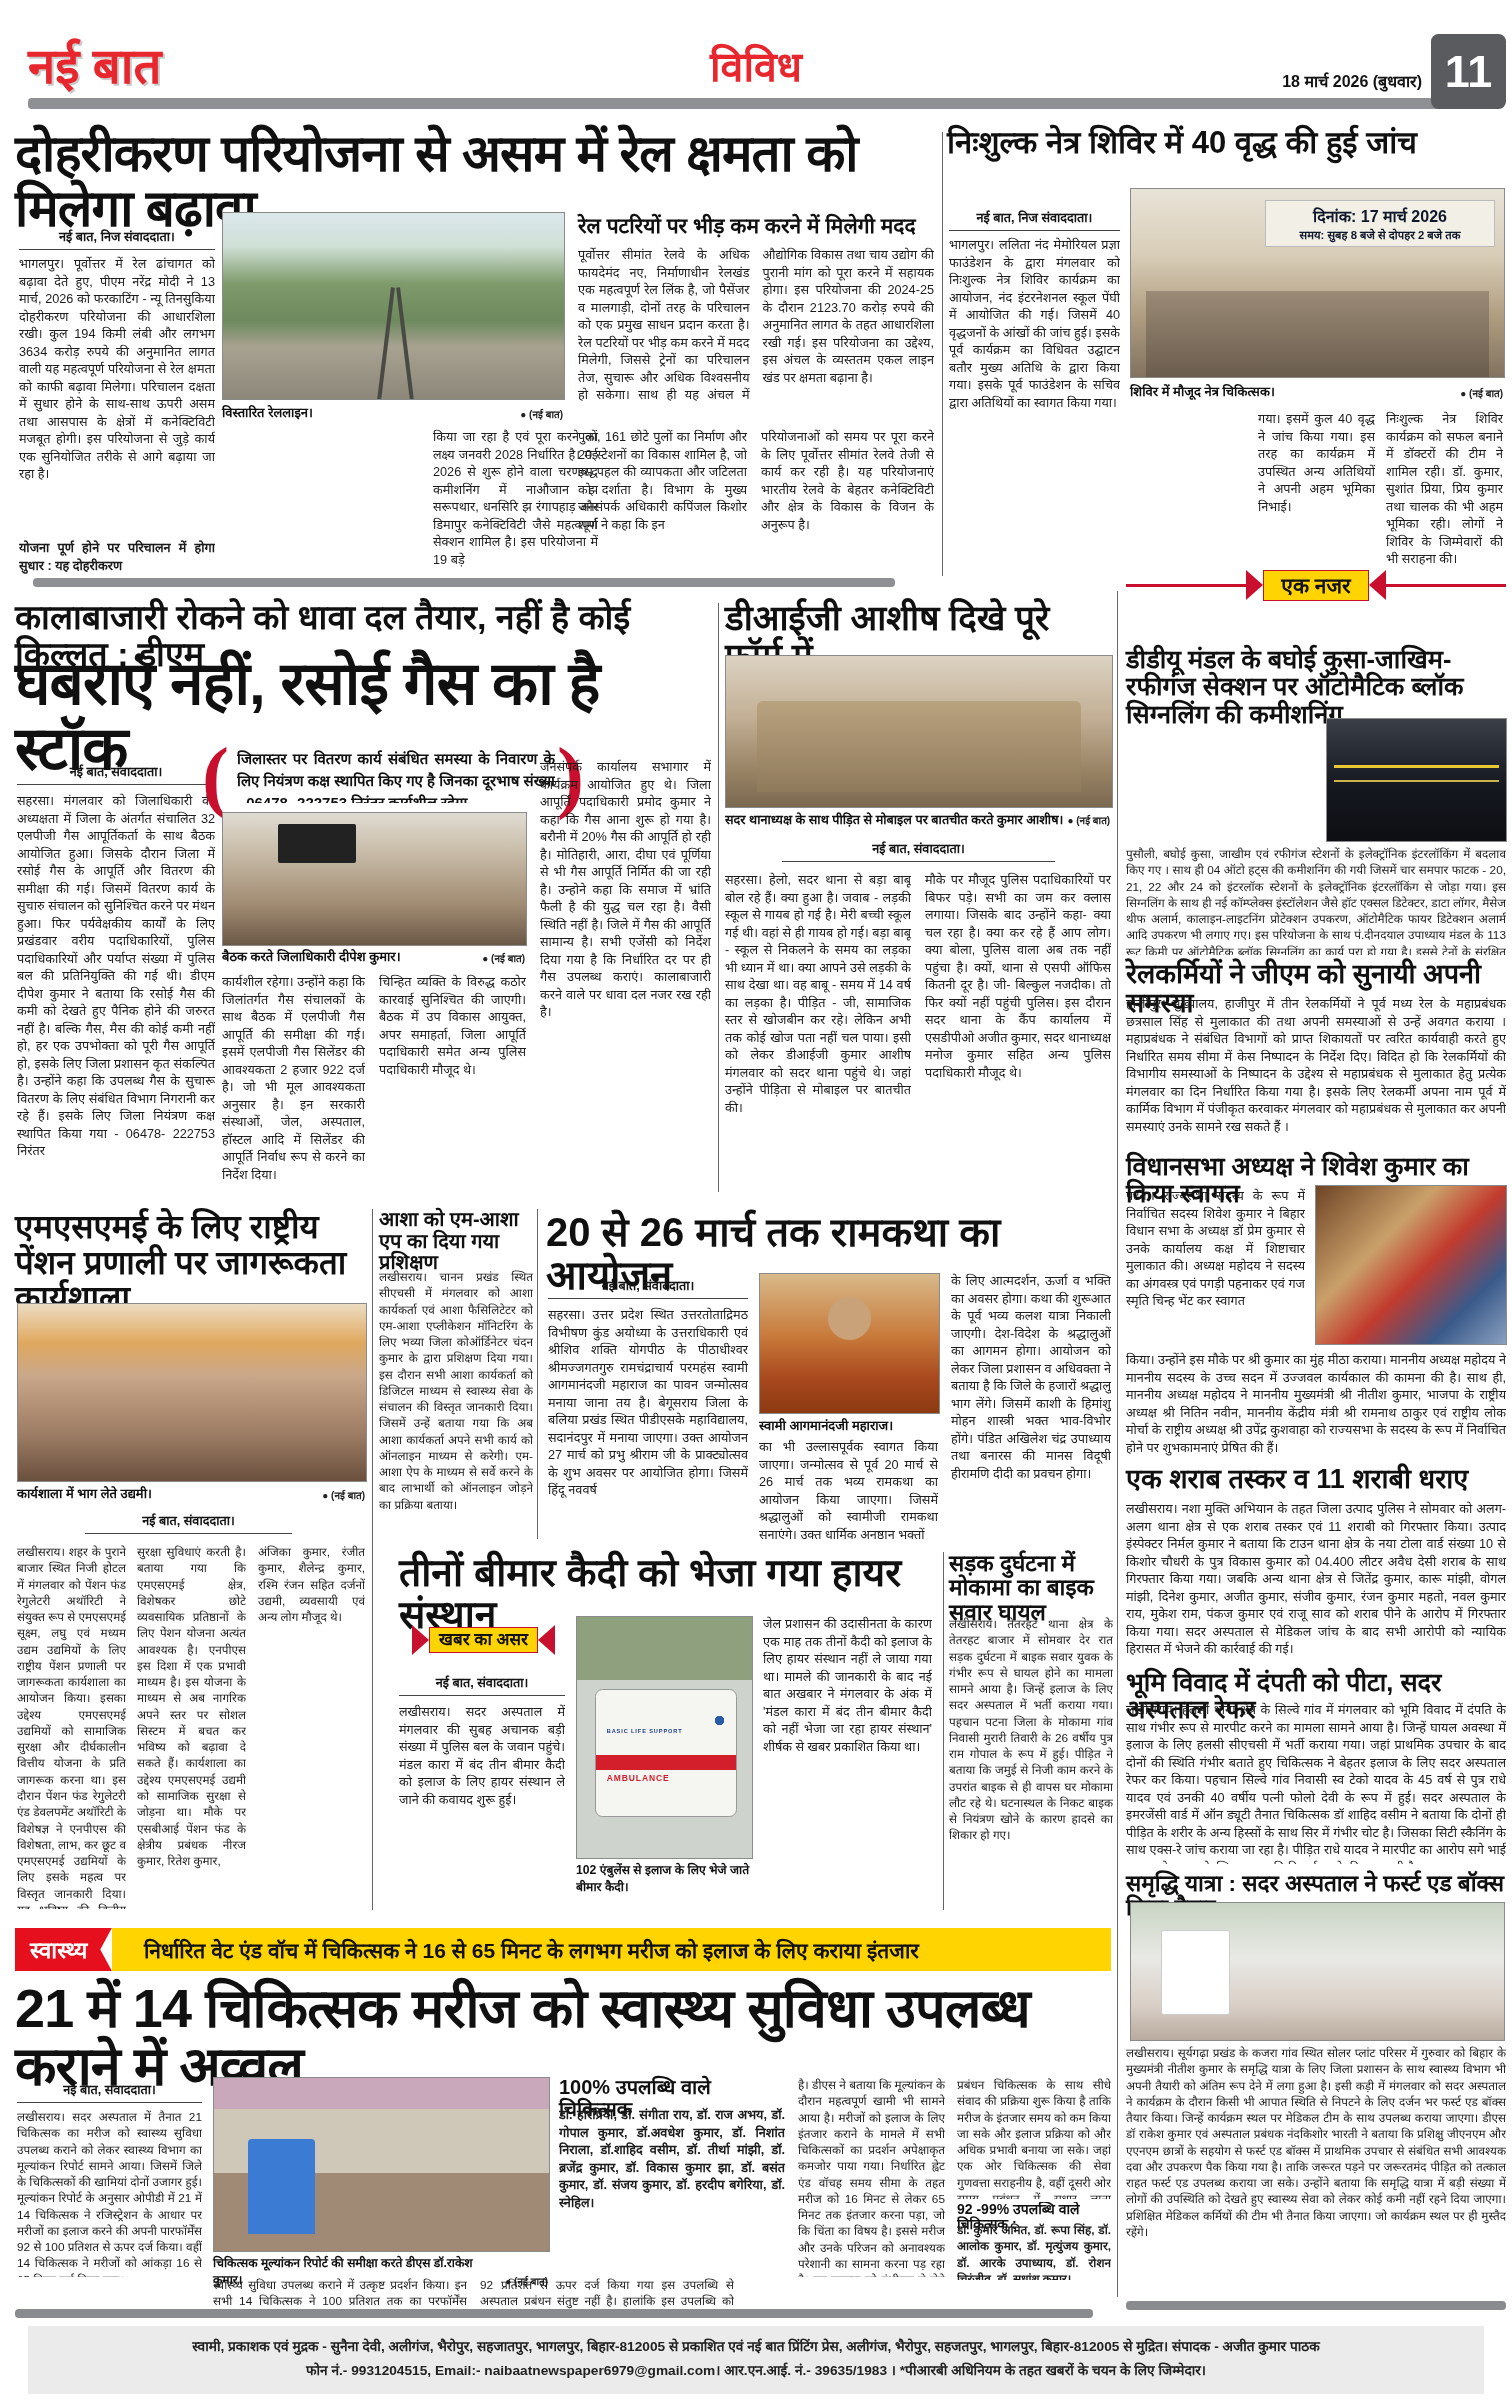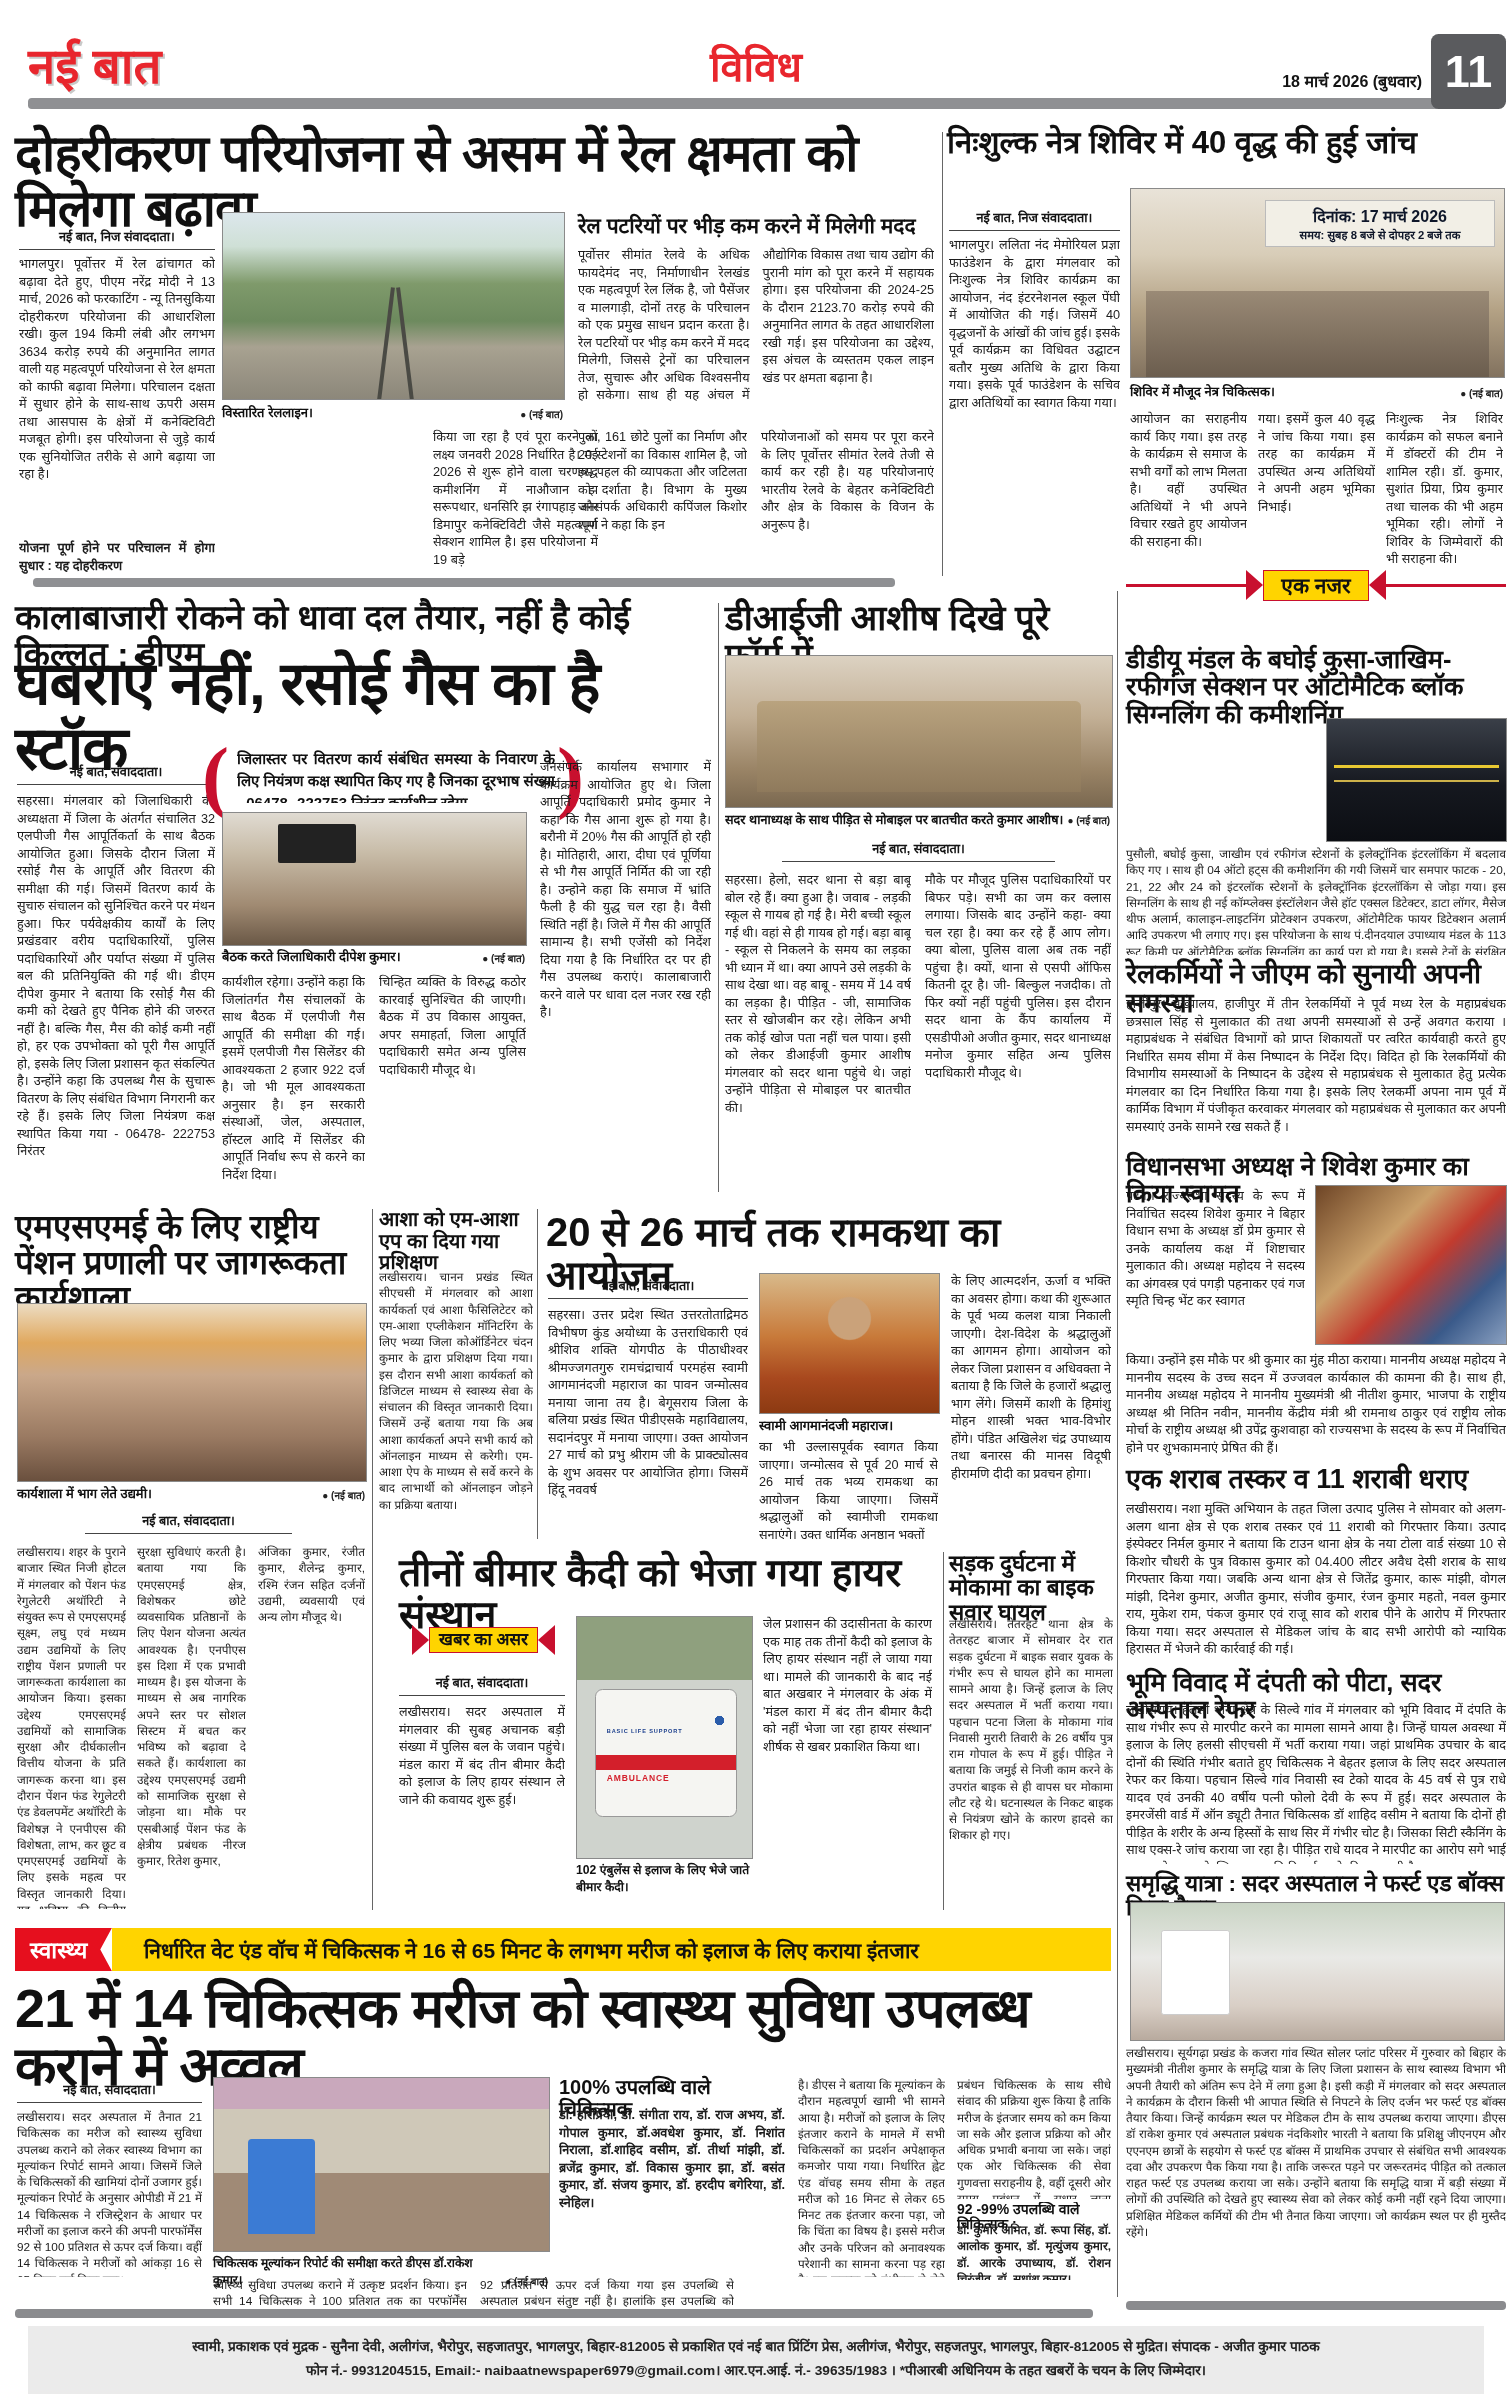--- a/index.html
+++ b/index.html
@@ -88,21 +88,20 @@
     <div class="banner" style="left:36%;top:6%;width:58%;padding:3.8px 5.6px;">
       <div style="font-size:16px;">दिनांक: 17 मार्च 2026</div>
       <div style="font-size:11.3px;">समय: सुबह 8 बजे से दोपहर 2 बजे तक</div>
     </div>
     <div style="position:absolute;left:4%;bottom:0;width:92%;height:46%;background:linear-gradient(180deg,#9a8a76,#6b5d4e);"></div>
   </div>
   <div class="abs caprow" style="left:1130px;top:382px;width:373px;">
     <span class="cap">शिविर में मौजूद नेत्र चिकित्सक।</span>
     <span class="credit">● (नई बात)</span>
   </div>
-  <div class="abs body clip" style="left:1130px;top:411px;width:117px;height:166px;">आयोजन का सराहनीय कार्य किए गया। इस तरह के कार्यक्रम से समाज के सभी वर्गों को लाभ मिलता है। वहीं उपस्थित अतिथियों ने भी अपने विचार रखते हुए आयोजन की सराहना की।</div>
   <div class="abs body clip" style="left:1258px;top:411px;width:117px;height:166px;">गया। इसमें कुल 40 वृद्ध ने जांच किया गया। इस तरह का कार्यक्रम में उपस्थित अन्य अतिथियों ने अपनी अहम भूमिका निभाई।</div>
   <div class="abs body clip" style="left:1386px;top:411px;width:117px;height:166px;">निःशुल्क नेत्र शिविर कार्यक्रम को सफल बनाने में डॉक्टरों की टीम ने शामिल रही। डॉ. कुमार, सुशांत प्रिया, प्रिय कुमार तथा चालक की भी अहम भूमिका रही। लोगों ने शिविर के जिम्मेवारों की भी सराहना की।</div>
 
   <div class="abs hbar" style="left:33px;top:578px;width:862px;height:8.5px;"></div>
 
   <div class="abs hl" style="left:15px;top:599px;width:699px;font-size:34px;">कालाबाजारी रोकने को धावा दल तैयार, नहीं है कोई किल्लत : डीएम</div>
   <div class="abs hl" style="left:15px;top:652px;width:699px;font-size:60px;letter-spacing:-0.9px;">घबराएं नहीं, रसोई गैस का है स्टॉक</div>
 
   <div class="abs" style="left:17px;top:759px;width:198px;">
     <div class="byline">नई बात, संवाददाता।</div>

